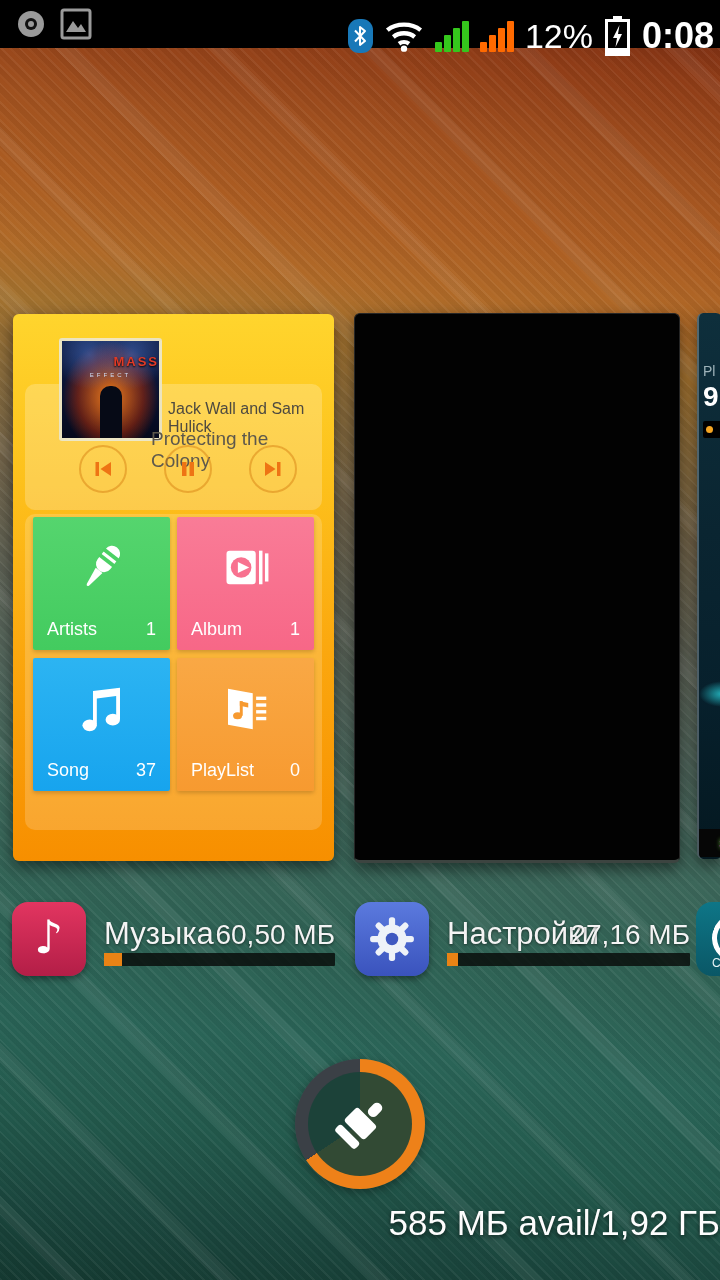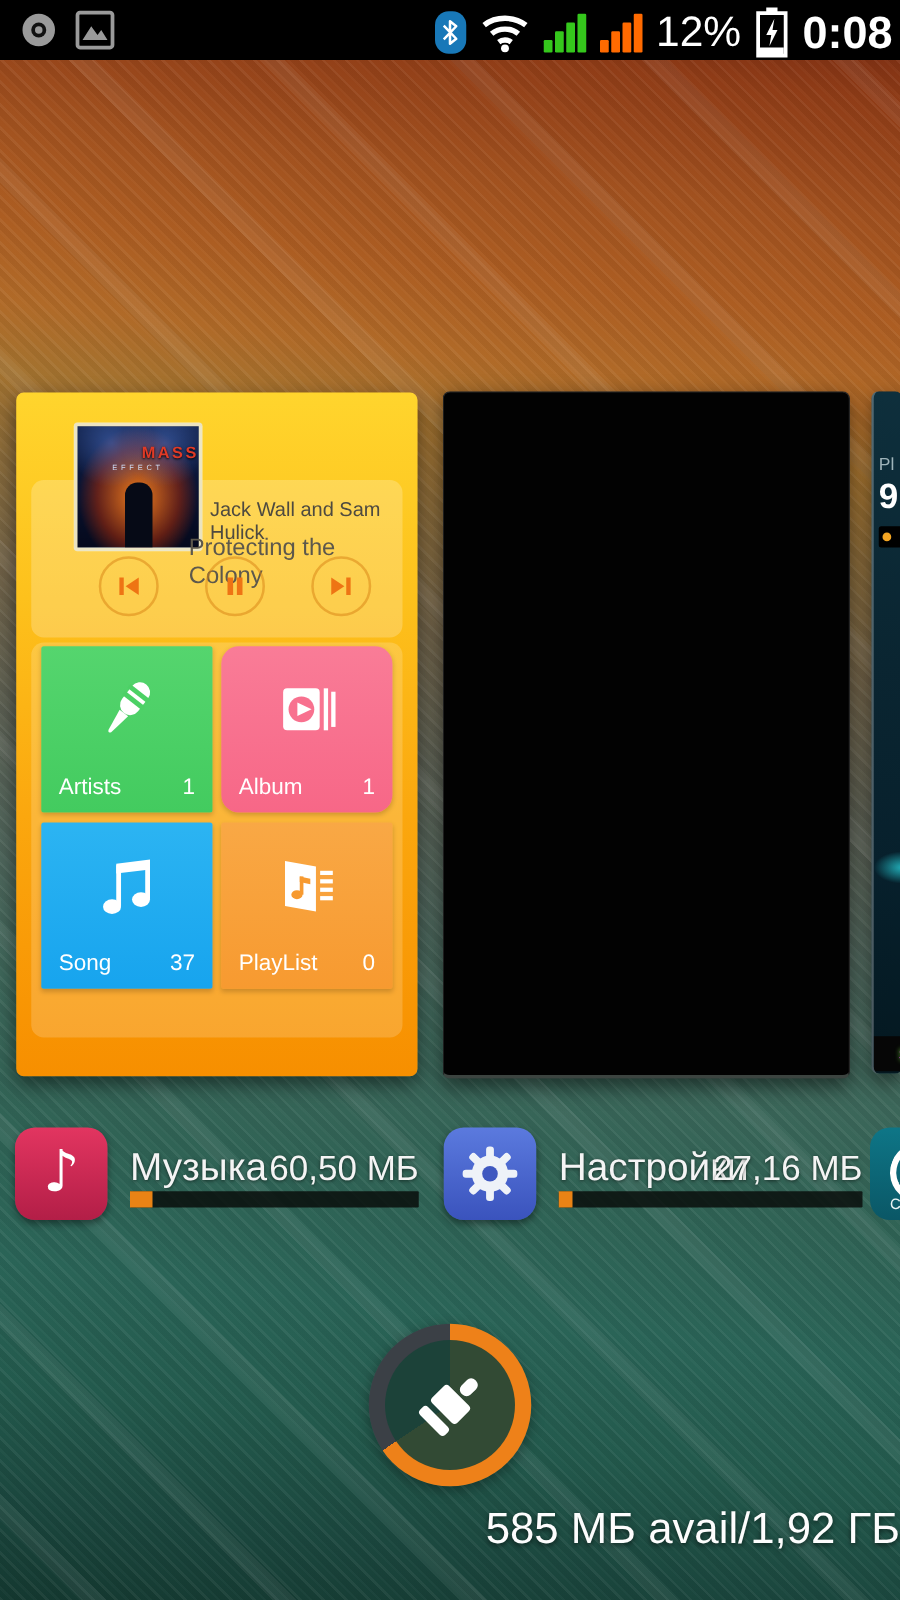--- a/index.html
+++ b/index.html
@@ -10,21 +10,21 @@
       repeating-linear-gradient(45deg, transparent 0 46px, rgba(255,255,255,0.06) 46px 60px, transparent 60px 108px),
       linear-gradient(187deg,
         #6e2410 0%, #8f3c17 6%, #a1511f 13%, #ac5d22 19%, #b06a28 24%,
         #a3722f 28%, #8a6b3a 33%, #716349 40%, #5d6154 48%, #50665c 56%,
         #3d675a 64%, #306355 72%, #2a6457 80%, #235a4d 87%, #1b473e 94%, #143830 100%);
   }
 
   
   .statusbar{position:absolute;left:0;top:0;width:720px;height:48px;background:#000;display:flex;align-items:center;}
   .sb-left{position:absolute;left:18px;top:0;height:48px;display:flex;align-items:center;gap:16px;}
-  .sb-right{position:absolute;right:6px;top:2px;height:48px;display:flex;align-items:center;gap:11px;}
+  .sb-right{position:absolute;right:6px;top:12px;height:48px;display:flex;align-items:center;gap:11px;}
   .rec-icon{width:26px;height:26px;border-radius:50%;background:#9a9a9a;position:relative;}
   .rec-icon::after{content:"";position:absolute;left:7px;top:7px;width:12px;height:12px;border-radius:50%;background:#111;}
   .rec-icon::before{content:"";position:absolute;left:10px;top:10px;width:6px;height:6px;border-radius:50%;background:#9a9a9a;z-index:1;}
   .sb-text{color:#fff;font-size:34px;letter-spacing:0;}
   .sb-time{color:#fff;font-size:36px;font-weight:bold;}
   .bt-badge{width:25px;height:34px;border-radius:11px;background:#1878b8;display:flex;align-items:center;justify-content:center;}
   .bars{display:flex;align-items:flex-end;gap:2px;height:32px;}
   .bars i{display:block;width:7px;border-radius:1px;}
   .bars.green i{background:#35c71c;}
   .bars.orange i{background:#ff6a00;}
@@ -47,21 +47,21 @@
   .album-art .t2{position:absolute;top:31px;width:100%;text-align:center;color:#cfdcf4;font-size:6px;letter-spacing:3px;}
   .artist-label{position:absolute;left:155px;top:86px;width:152px;color:#4e4a40;font-size:16px;z-index:2;}
   .track-label{position:absolute;left:138px;top:114px;width:152px;color:#5d584c;font-size:19px;z-index:2;}
   .pbtn{position:absolute;top:131px;width:44px;height:44px;border-radius:50%;border:2px solid rgba(216,130,20,0.5);display:flex;align-items:center;justify-content:center;z-index:2;}
   .pbtn svg{width:20px;height:20px;fill:#ee7414;}
   .tile{position:absolute;width:137px;height:133px;border-radius:2px;box-shadow:0 2px 4px rgba(0,0,0,0.18);}
   .tile .ticon{position:absolute;left:0;top:14px;width:100%;height:74px;display:flex;align-items:center;justify-content:center;}
   .tile .tlabel{position:absolute;left:14px;bottom:10px;color:#fff;font-size:18px;}
   .tile .tcount{position:absolute;right:14px;bottom:10px;color:#fff;font-size:18px;}
   .tile-artists{left:20px;top:203px;background:linear-gradient(180deg,#55d56e,#43cb5f);}
-  .tile-album{left:164px;top:203px;background:linear-gradient(180deg,#f97c97,#f76787);border-radius:14px;}
+  .tile-album{left:164px;top:203px;background:linear-gradient(180deg,#f97c97,#f76787);}
   .tile-song{left:20px;top:344px;background:linear-gradient(180deg,#2cb4f2,#17a4ee);}
   .tile-playlist{left:164px;top:344px;background:linear-gradient(180deg,#f9a845,#f79a30);}
 
   .card-black{left:354px;top:313px;width:324px;height:546px;background:#020202;border:1px solid #262626;border-bottom:3px solid #3c4440;}
   .card-partial{left:697px;top:313px;width:23px;height:546px;background:linear-gradient(180deg,#0e2f3c 0%,#0a2531 40%,#07202c 70%,#041820 100%);border-left:2px solid rgba(255,255,255,0.28);overflow:hidden;}
   .cp-top{position:absolute;left:4px;top:50px;color:#9fb4ba;font-size:14px;}
   .cp-num{position:absolute;left:4px;top:68px;color:#fff;font-size:28px;font-weight:bold;}
   .cp-badge{position:absolute;left:4px;top:108px;width:19px;height:17px;background:#000;border-radius:2px;}
   .cp-badge::after{content:"";position:absolute;left:3px;top:5px;width:7px;height:7px;border-radius:50%;background:#f5a623;}
   .cp-wave{position:absolute;left:0;top:368px;width:23px;height:26px;background:radial-gradient(ellipse at 100% 50%, rgba(40,210,220,0.8), transparent 70%);}

